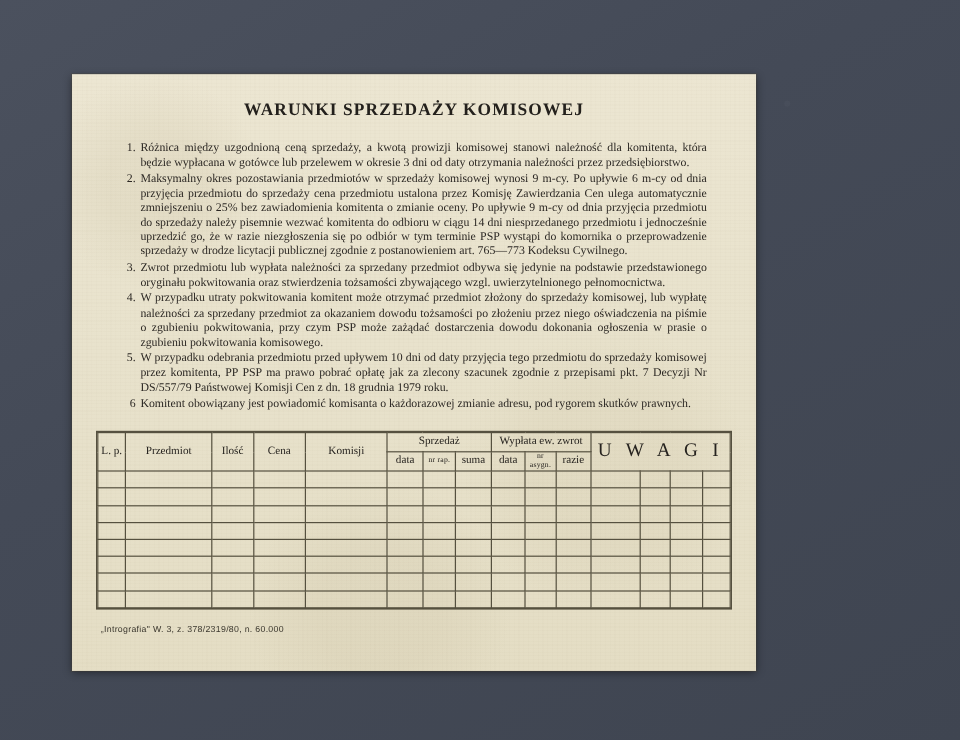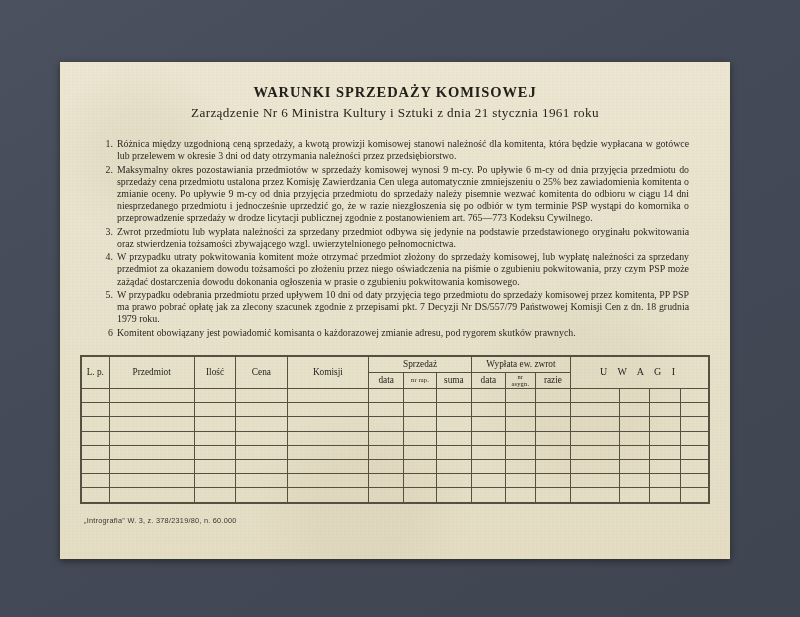--- a/index.html
+++ b/index.html
@@ -24,21 +24,21 @@
       radial-gradient(circle at 64% 71%, rgba(0,0,0,0.05) 0 2px, transparent 3px),
       radial-gradient(circle at 82% 14%, rgba(255,255,255,0.025) 0 2px, transparent 3px),
       linear-gradient(150deg, #4b515e 0%, #444a57 40%, #3f4551 100%);
   }
 
   
   #sheet {
     position: absolute;
     left: 60px;
     top: 62px;
-    width: 670px;
+    width: 570px;
     height: 497px;
     background: #e9e3cd;
     background-image:
       radial-gradient(circle at 12% 18%, rgba(160,145,105,0.09) 0 40px, transparent 90px),
       radial-gradient(circle at 78% 66%, rgba(170,155,115,0.08) 0 60px, transparent 120px),
       radial-gradient(circle at 45% 90%, rgba(150,135,95,0.07) 0 50px, transparent 110px),
       linear-gradient(178deg, #ece6d2 0%, #e8e2cc 45%, #e4ddc4 100%);
     box-shadow: 0 2px 7px rgba(0,0,0,0.45), 0 0 0 1px rgba(90,80,55,0.25);
     color: #2a2622;
   }
@@ -136,21 +136,21 @@
   }
   table.ledger th.tall { height: 30px; }
   .sub-small {
     font-size: 6.4px;
     line-height: 6.6px;
     display: block;
     letter-spacing: 0.2px;
   }
   th.uwagi {
     letter-spacing: 4px;
-    font-size: 10px;
+    font-size: 16px;
   }
   table.ledger tbody td { height: 13.2px; }
 
   
   table.ledger {
     border: 1px solid #55503f;
     box-shadow: 0 0 0 1px #55503f;
   }
   .ledger-wrap { padding-bottom: 2px; }
 
@@ -167,21 +167,20 @@
 </head>
 <body>
 
 <div id="backdrop"></div>
 
 <div id="sheet">
   <div id="sheet-inner">
 
     <h1 class="doc-title">WARUNKI SPRZEDAŻY KOMISOWEJ</h1>
 
-    <div class="doc-subtitle">Zarządzenie Nr 6 Ministra Kultury i Sztuki z dnia 21 stycznia 1961 roku</div>
 
     <ol class="clauses">
       <li>Różnica między uzgodnioną ceną sprzedaży, a kwotą prowizji komisowej stanowi należność dla komitenta, która będzie wypłacana w gotówce lub przelewem w okresie 3 dni od daty otrzymania należności przez przedsiębiorstwo.</li>
       <li>Maksymalny okres pozostawiania przedmiotów w sprzedaży komisowej wynosi 9 m-cy. Po upływie 6 m-cy od dnia przyjęcia przedmiotu do sprzedaży cena przedmiotu ustalona przez Komisję Zawierdzania Cen ulega automatycznie zmniejszeniu o 25% bez zawiadomienia komitenta o zmianie oceny. Po upływie 9 m-cy od dnia przyjęcia przedmiotu do sprzedaży należy pisemnie wezwać komitenta do odbioru w ciągu 14 dni niesprzedanego przedmiotu i jednocześnie uprzedzić go, że w razie niezgłoszenia się po odbiór w tym terminie PSP wystąpi do komornika o przeprowadzenie sprzedaży w drodze licytacji publicznej zgodnie z postanowieniem art. 765—773 Kodeksu Cywilnego.</li>
       <li>Zwrot przedmiotu lub wypłata należności za sprzedany przedmiot odbywa się jedynie na podstawie przedstawionego oryginału pokwitowania oraz stwierdzenia tożsamości zbywającego wzgl. uwierzytelnionego pełnomocnictwa.</li>
       <li>W przypadku utraty pokwitowania komitent może otrzymać przedmiot złożony do sprzedaży komisowej, lub wypłatę należności za sprzedany przedmiot za okazaniem dowodu tożsamości po złożeniu przez niego oświadczenia na piśmie o zgubieniu pokwitowania, przy czym PSP może zażądać dostarczenia dowodu dokonania ogłoszenia w prasie o zgubieniu pokwitowania komisowego.</li>
       <li>W przypadku odebrania przedmiotu przed upływem 10 dni od daty przyjęcia tego przedmiotu do sprzedaży komisowej przez komitenta, PP PSP ma prawo pobrać opłatę jak za zlecony szacunek zgodnie z przepisami pkt. 7 Decyzji Nr DS/557/79 Państwowej Komisji Cen z dn. 18 grudnia 1979 roku.</li>
       <li class="no-dot">Komitent obowiązany jest powiadomić komisanta o każdorazowej zmianie adresu, pod rygorem skutków prawnych.</li>
     </ol>
 

